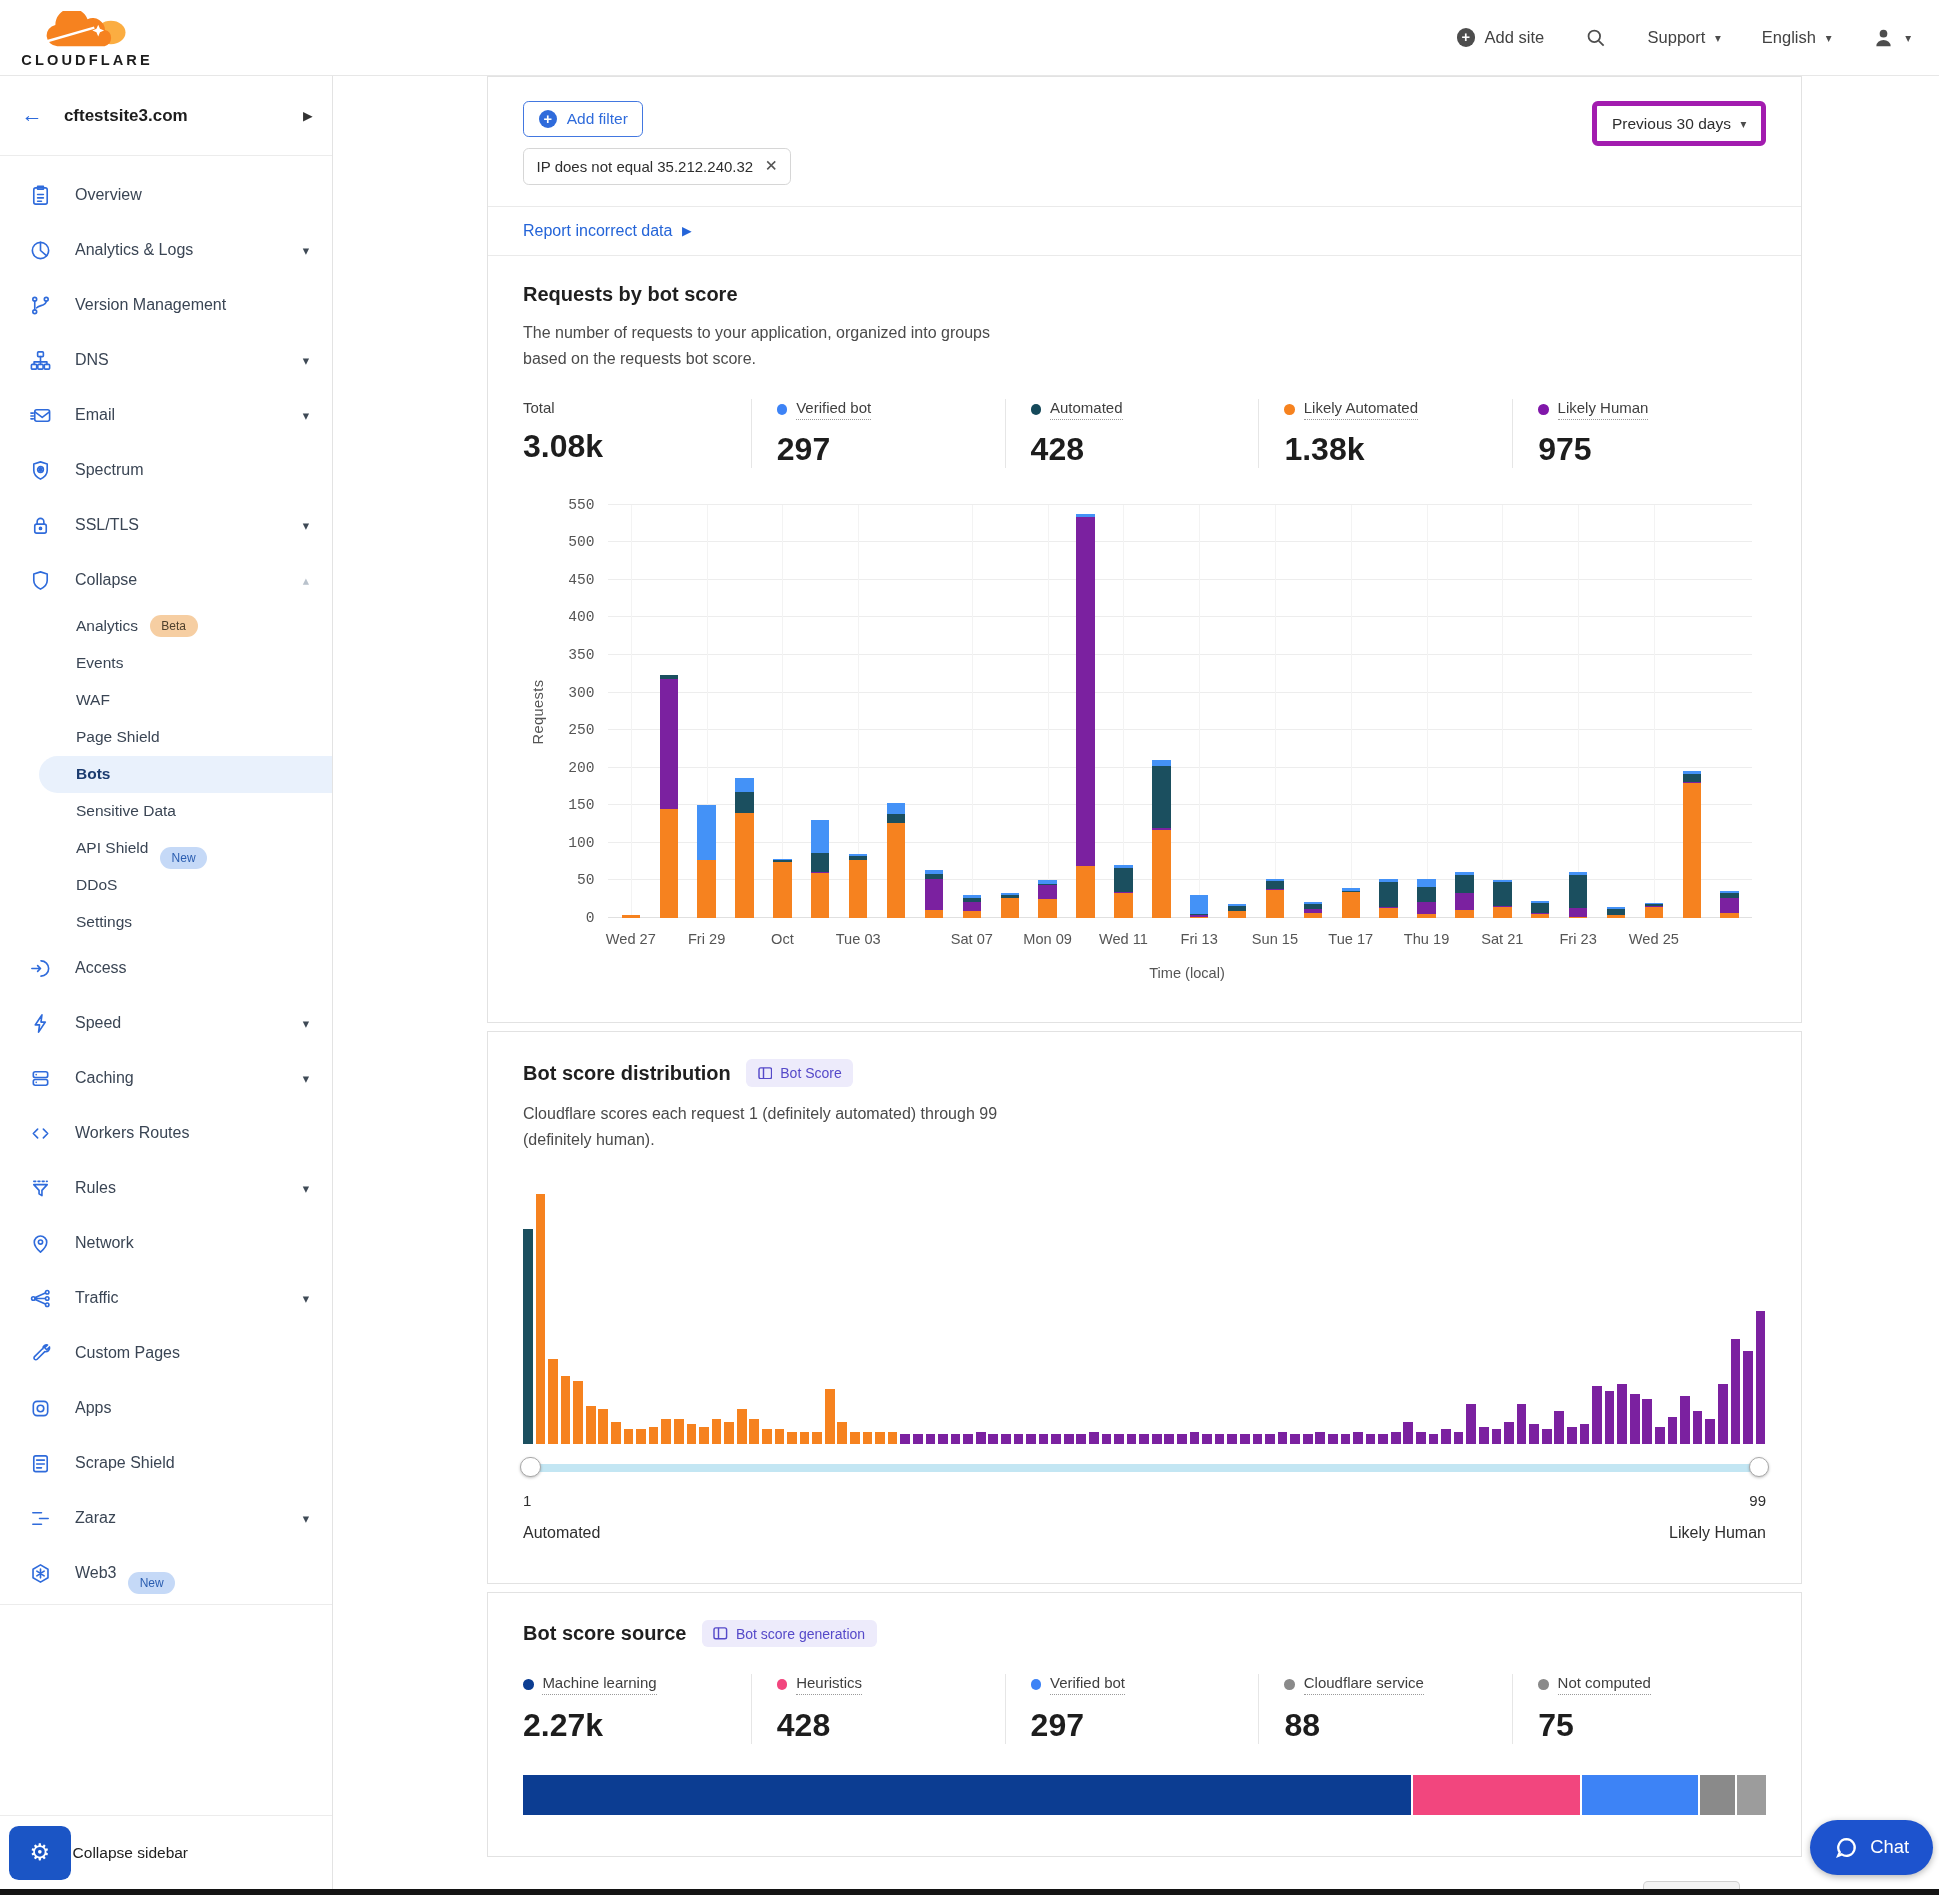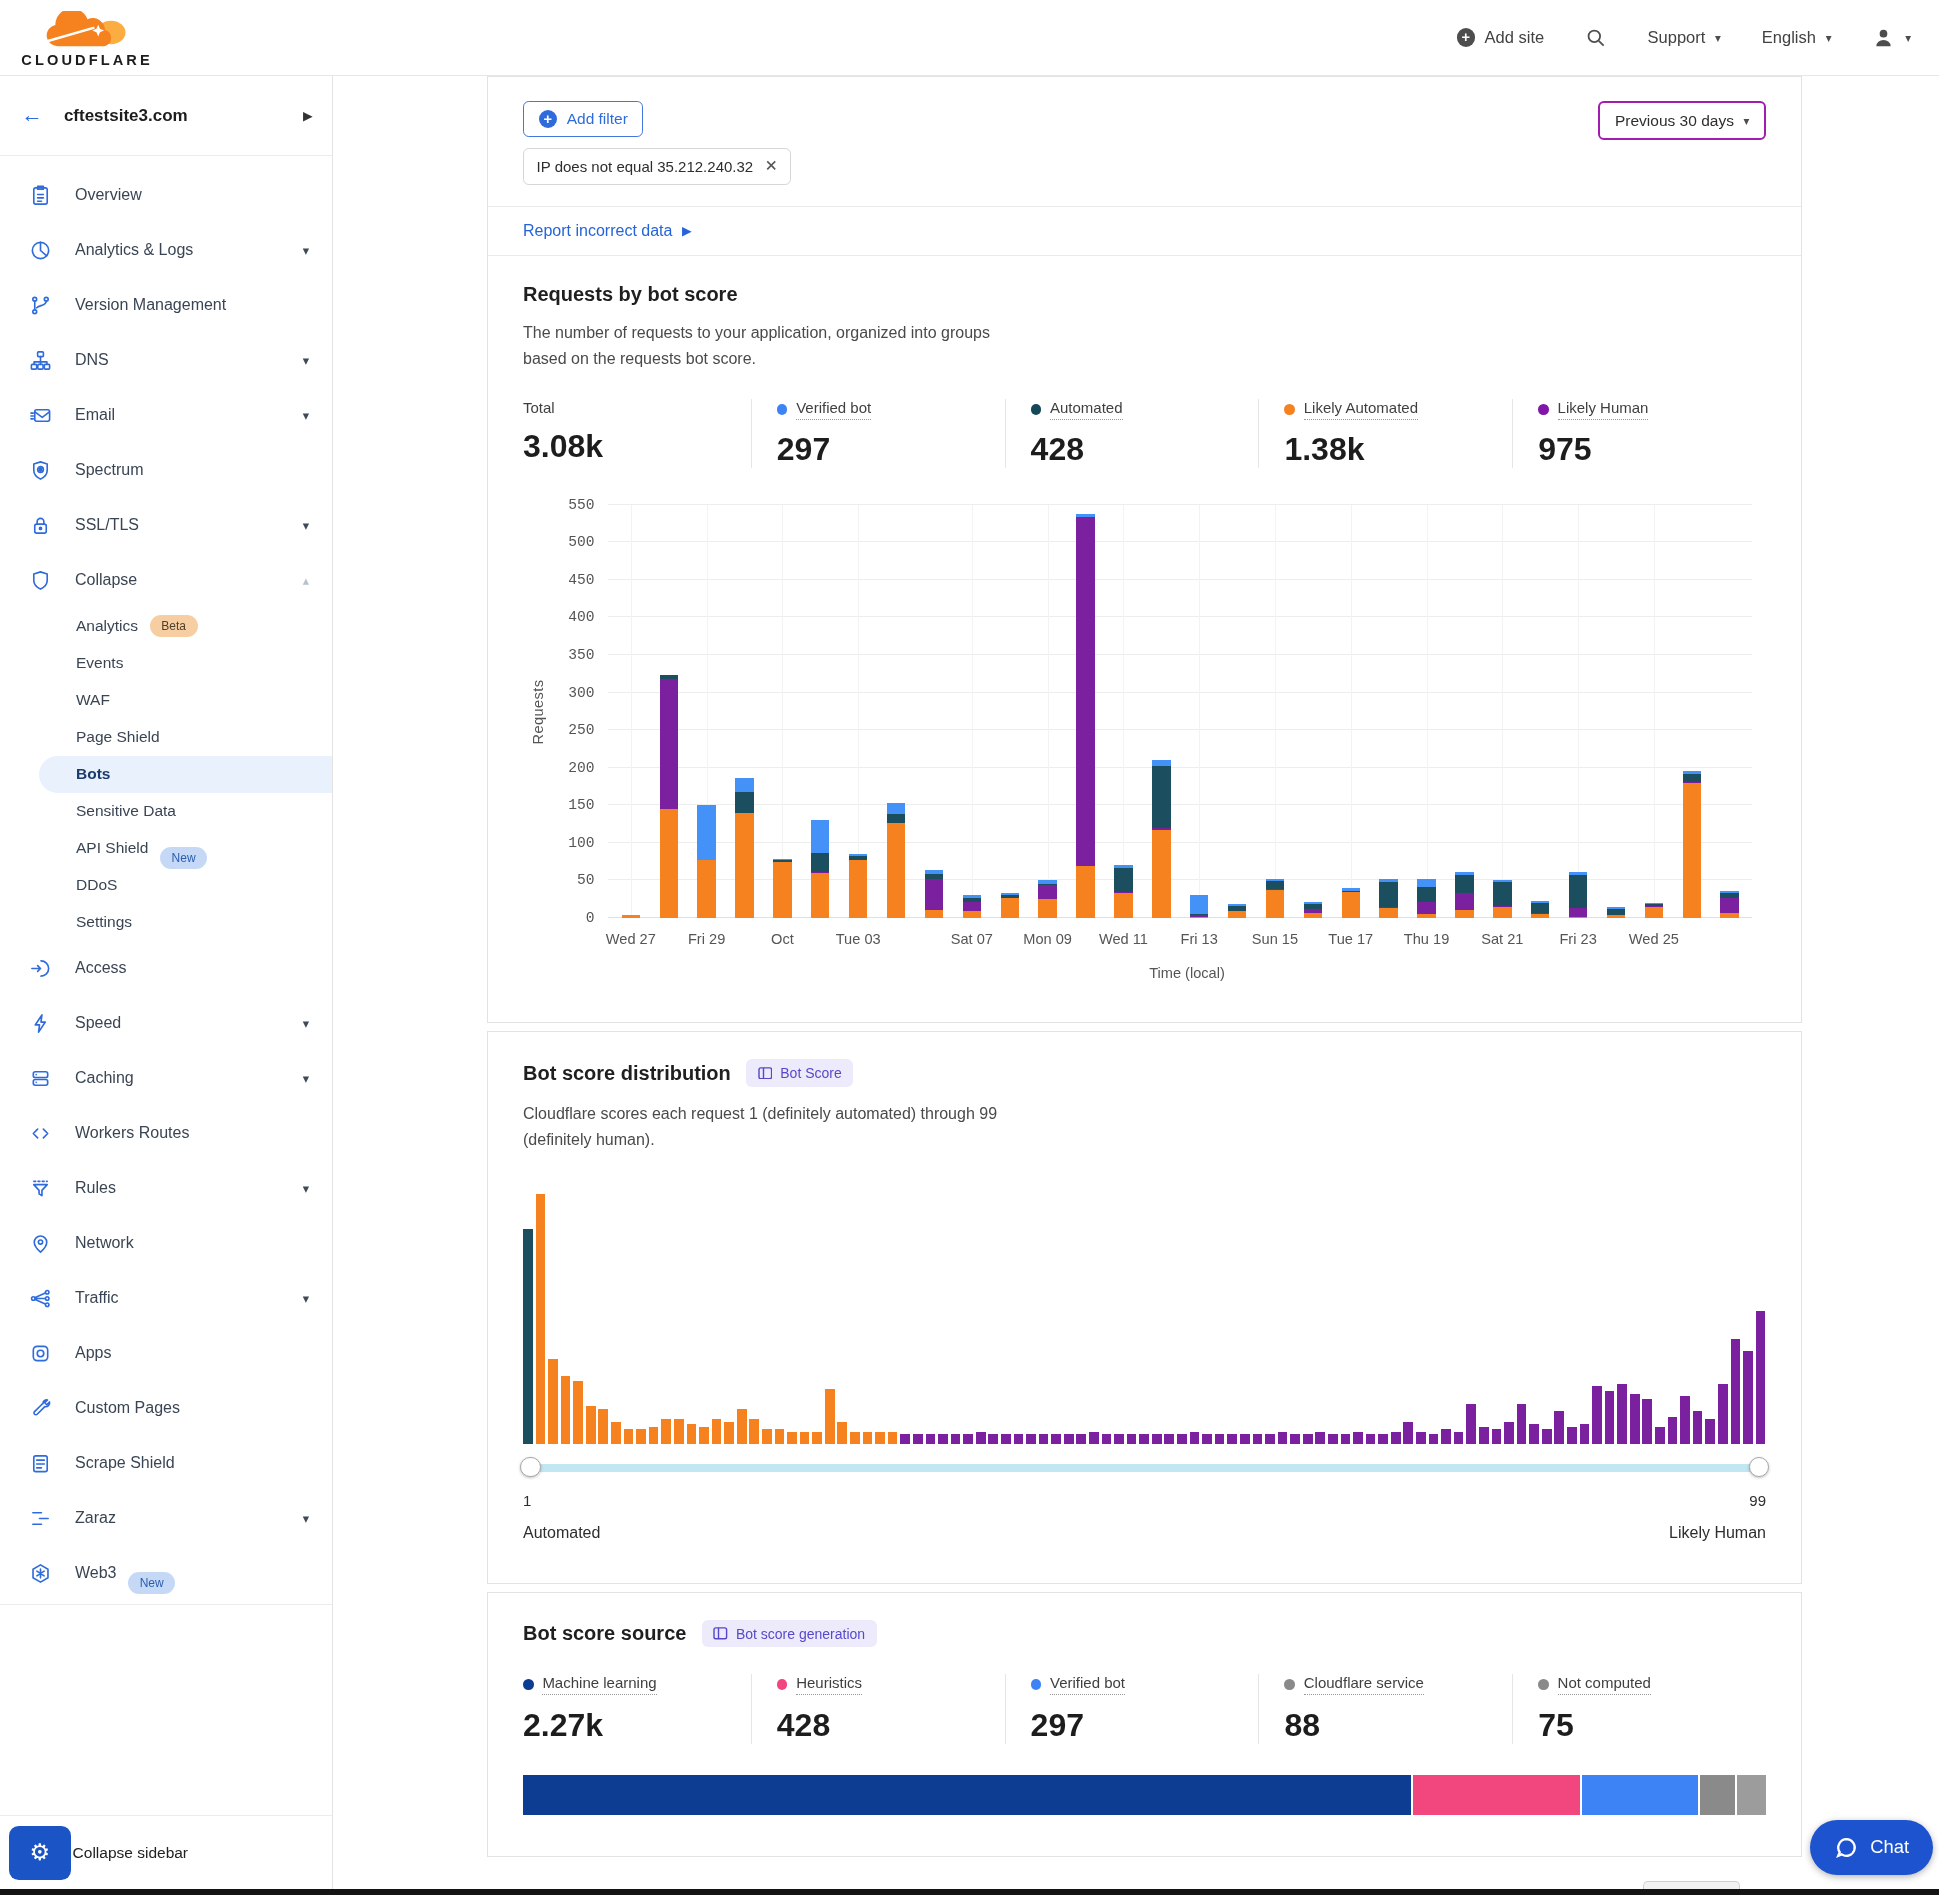--- a/index.html
+++ b/index.html
@@ -54,21 +54,21 @@
 
   
   .filter-row { position:relative; padding:24px 35px 21.3px 35px; border-bottom:1px solid #eaeaea; }
   .add-filter-btn { display:inline-flex; align-items:center; gap:9.7px; border:1px solid #4277e0;
     color:#2f6bdb; background:#fff; border-radius:5.8px; padding:7.8px 14.6px; font-size:15.5px; cursor:pointer; }
   .add-filter-btn .plus-circle { background:#2f6bdb; }
   .chip { margin-top:10.7px; display:inline-flex; align-items:center; gap:11.6px; border:1px solid #d6d6d6;
     border-radius:5.8px; padding:8.7px 12.6px; font-size:15px; color:#2e2e2e; }
   .chip-x { color:#555; font-size:15.5px; cursor:pointer; }
   .range-btn { position:absolute; right:35px; top:24px; display:flex; align-items:center; gap:9.7px;
-    border:2px solid #a21caf; border-radius:5.8px; padding:8.7px 14.6px; font-size:15.5px; color:#2e2e2e;
+    border:5px solid #a21caf; border-radius:5.8px; padding:8.7px 14.6px; font-size:15.5px; color:#2e2e2e;
     background:#fff; cursor:pointer; }
   .report-row { padding:14.6px 35px; border-bottom:1px solid #eaeaea; }
   .report-link { color:#2464d8; font-size:16px; cursor:pointer; display:inline-flex; align-items:center; gap:9.7px; }
   .report-arrow { font-size:12.6px; }
 
   
   .section { padding:27px 35px 41px 35px; }
   .sec-title-row { display:flex; align-items:center; gap:15.5px; }
   .sec-title { font-size:20px; font-weight:bold; color:#1f1f1f; }
   .pill-badge { display:inline-flex; align-items:center; gap:7.8px; background:#edebfb; color:#5549c9;
@@ -324,30 +324,30 @@
               <circle cx="19" cy="5.5" r="1.8"></circle>
               <circle cx="19" cy="12" r="1.8"></circle>
               <circle cx="19" cy="18.5" r="1.8"></circle>
               <path d="M6.5 12h10.5 M6.5 11l10.5-4.7 M6.5 13l10.5 4.7"></path>
             </svg></span>
           <span>Traffic</span>
           <span class="nav-chev">▾</span>
         </div>
         <div class="nav-item">
           <span class="nav-icon"><svg viewBox="0 0 24 24">
+              <path d="M14.5 7a4 4 0 0 1 4.8-3.9l-2.9 2.9 2.1 2.1 2.9-2.9A4 4 0 0 1 16.5 10L8.5 18a1.9 1.9 0 1 1-2.7-2.7l8-8z"></path>
+            </svg></span>
+          <span>Custom Pages</span>
+        </div>
+        <div class="nav-item">
+          <span class="nav-icon"><svg viewBox="0 0 24 24">
               <rect x="4.5" y="4.5" width="15" height="15" rx="4"></rect>
               <circle cx="12" cy="12" r="3.4"></circle>
             </svg></span>
           <span>Apps</span>
-        </div>
-        <div class="nav-item">
-          <span class="nav-icon"><svg viewBox="0 0 24 24">
-              <path d="M14.5 7a4 4 0 0 1 4.8-3.9l-2.9 2.9 2.1 2.1 2.9-2.9A4 4 0 0 1 16.5 10L8.5 18a1.9 1.9 0 1 1-2.7-2.7l8-8z"></path>
-            </svg></span>
-          <span>Custom Pages</span>
         </div>
         <div class="nav-item">
           <span class="nav-icon"><svg viewBox="0 0 24 24">
               <rect x="5" y="4" width="14" height="16.5" rx="2"></rect>
               <path d="M8 8.5h8 M8 12.5h8 M8 16.5h5"></path>
             </svg></span>
           <span>Scrape Shield</span>
         </div>
         <div class="nav-item">
           <span class="nav-icon"><svg viewBox="0 0 24 24">

